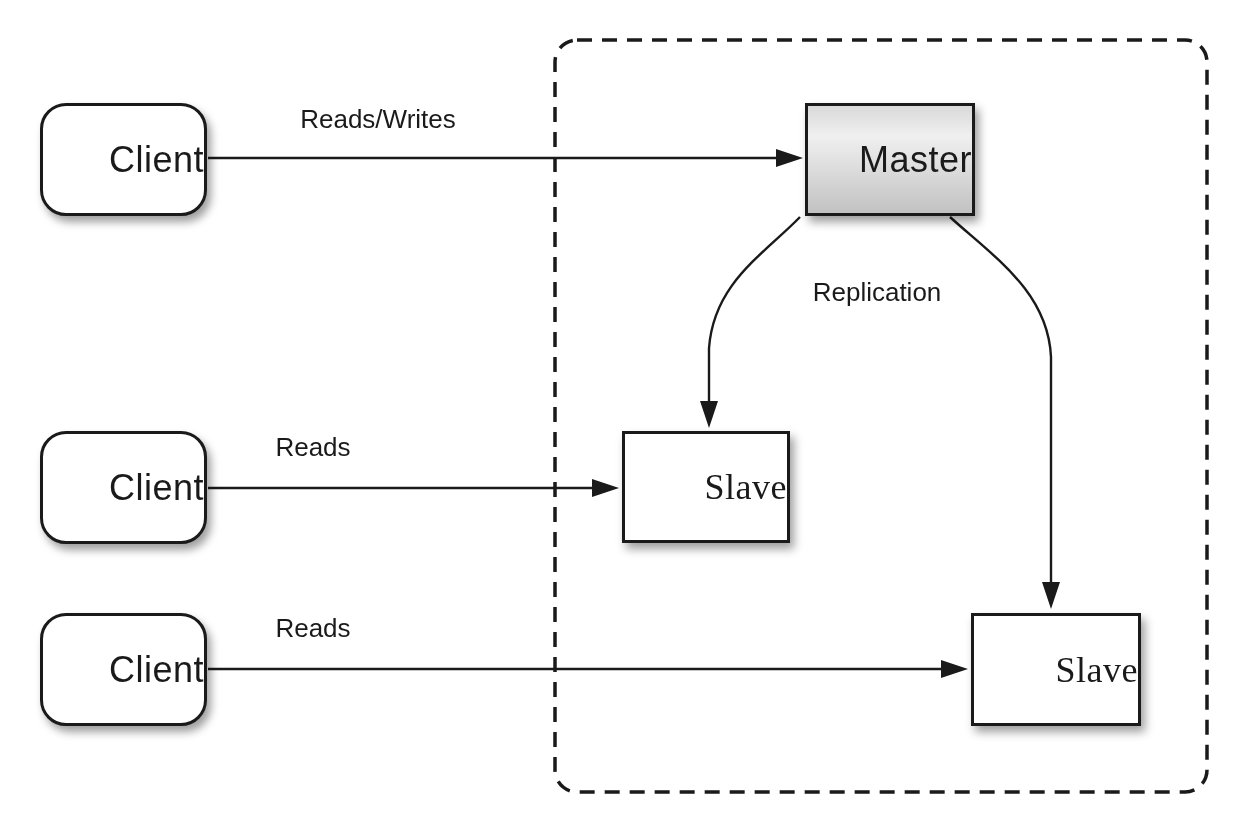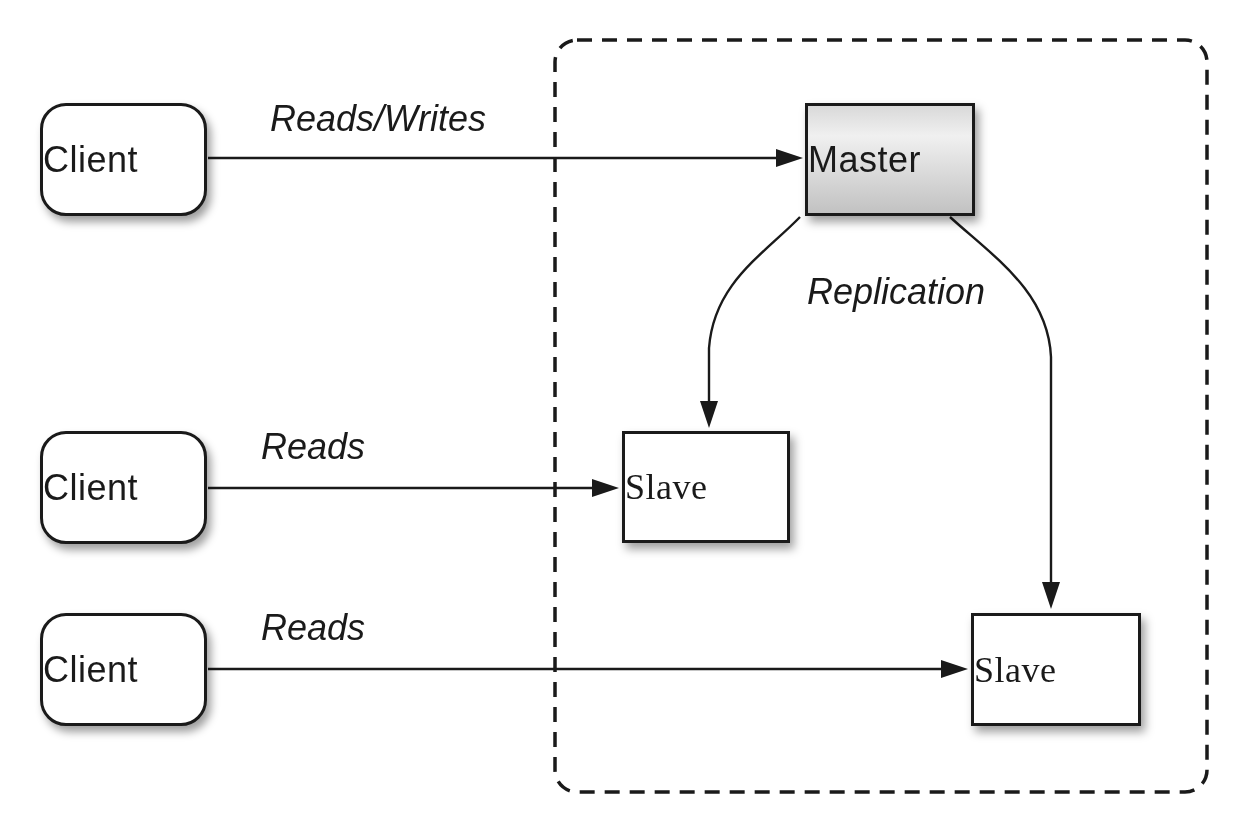--- a/index.html
+++ b/index.html
@@ -15,41 +15,40 @@
     position:relative;
     width:1246px;height:839px;
     background:var(--bg);
     font-family:"Liberation Sans","DejaVu Sans",sans-serif;
     color:var(--line);
     overflow:hidden;
   }
   .canvas svg{position:absolute;left:0;top:0;}
   .node{
     position:absolute;
-    display:flex;align-items:center;justify-content:flex-start;
+    display:flex;align-items:center;justify-content:flex-end;
     background:var(--node-fill);
     border:3px solid var(--line);
     box-sizing:border-box;
     font-size:36px;
     letter-spacing:0.5px;
     box-shadow:4px 6px 9px rgba(0,0,0,0.38);
   }
   .node.client{border-radius:26px;width:167px;height:113px;}
   .node.rect{width:168px;height:112px;font-family:Liberation Serif, serif;}
   .node.master{
     width:170px;height:113px;
     background:linear-gradient(180deg,var(--master-top) 0%,var(--master-mid) 28%,var(--master-bottom) 100%);
   }
   .edge-label{
     position:absolute;
-    font-size:36px;
+    font-size:26px;
     white-space:nowrap;
     transform:translate(-50%,-50%);
     color:var(--line);
-    font-style:italic;
   }
 </style>
 </head>
 <body>
 
 <div class="canvas">
 
   <svg width="1246" height="839" viewBox="0 0 1246 839">
 
     <rect x="555" y="40" width="652" height="752" rx="22" fill="none" stroke="#1a1a1a" stroke-width="3.5" stroke-dasharray="15 10"></rect>
@@ -87,15 +86,15 @@
   <div class="node rect" style="left:622px;top:431px">
     <span>Slave</span>
   </div>
   <div class="node rect" style="left:971px;top:613px;width:170px;height:113px">
     <span>Slave</span>
   </div>
 
   <div class="edge-label" style="left:378px;top:119px">Reads/Writes</div>
   <div class="edge-label" style="left:313px;top:447px">Reads</div>
   <div class="edge-label" style="left:313px;top:628px">Reads</div>
-  <div class="edge-label" style="left:896px;top:292px">Replication</div>
+  <div class="edge-label" style="left:877px;top:292px">Replication</div>
 
 </div>
 
 </body></html>

